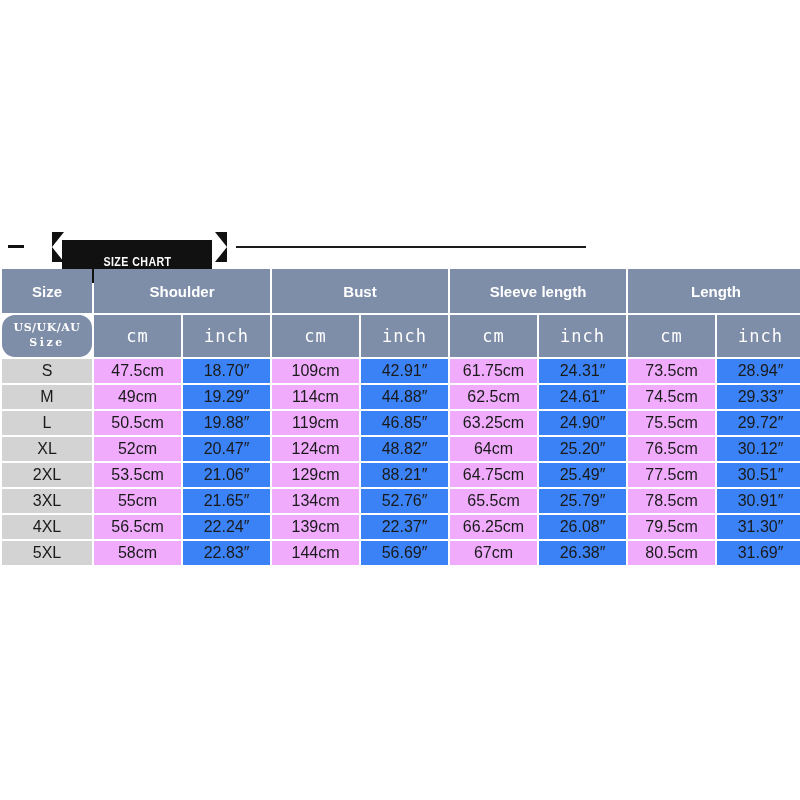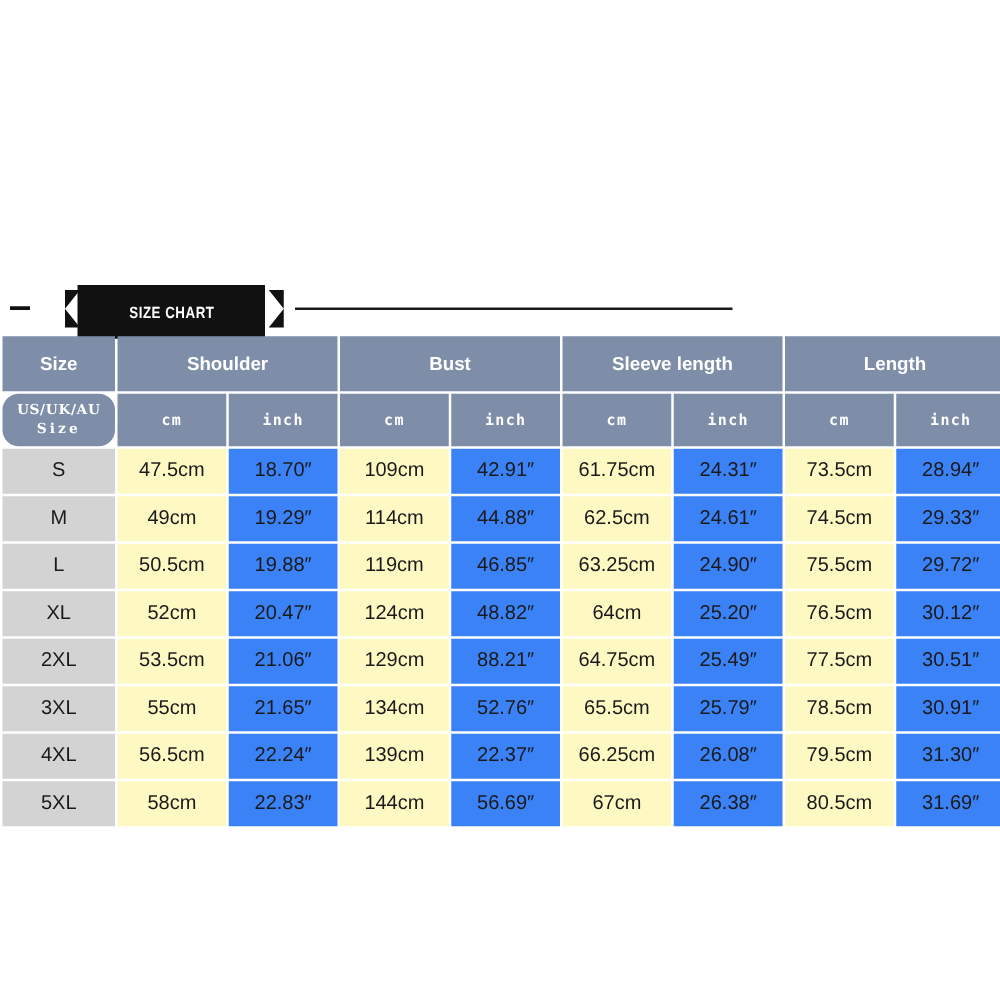--- a/index.html
+++ b/index.html
@@ -53,21 +53,21 @@
     top: 4px;
     width: 0;
     height: 0;
     border-top: 15px solid #111111;
     border-bottom: 15px solid #111111;
     border-left: 12px solid transparent;
   }
   .ribbon-body {
     position: absolute;
     left: 62px;
-    top: 0px;
+    top: 12px;
     width: 150px;
     height: 43px;
     background: #111111;
     display: flex;
     align-items: center;
     justify-content: center;
   }
   .ribbon-label {
     color: #ffffff;
     font-family: "Liberation Sans Narrow", "Liberation Sans", sans-serif;
@@ -106,22 +106,22 @@
     background: #7e8da8;
     color: #ffffff;
     font-size: 15px;
     font-weight: 700;
     height: 44px;
     font-family: "Liberation Sans", sans-serif;
   }
   .subhdr {
     background: #7e8da8;
     color: #ffffff;
-    font-size: 12px;
-    font-weight: 700;
+    font-size: 17px;
+    font-weight: 400;
     height: 42px;
     font-family: "DejaVu Sans Mono", monospace;
     letter-spacing: 1px;
   }
   .subhdr-size {
     background: #7e8da8;
     color: #ffffff;
     font-family: "DejaVu Serif", serif;
     font-size: 11px;
     font-weight: 700;
@@ -134,24 +134,24 @@
     letter-spacing: 2.5px;
   }
 
   .cell-size {
     background: #d3d3d3;
     color: #1a1a1a;
     font-size: 16px;
     height: 24px;
   }
   .cell-cm {
-    background: #fef9c3;
+    background: #f0abfc;
     color: #1a1a1a;
     font-size: 16px;
-    height: 36px;
+    height: 24px;
   }
   .cell-inch {
     background: #3b82f6;
     color: #1a1a1a;
     font-size: 16px;
     height: 24px;
   }
 </style>
 </head>
 <body>

